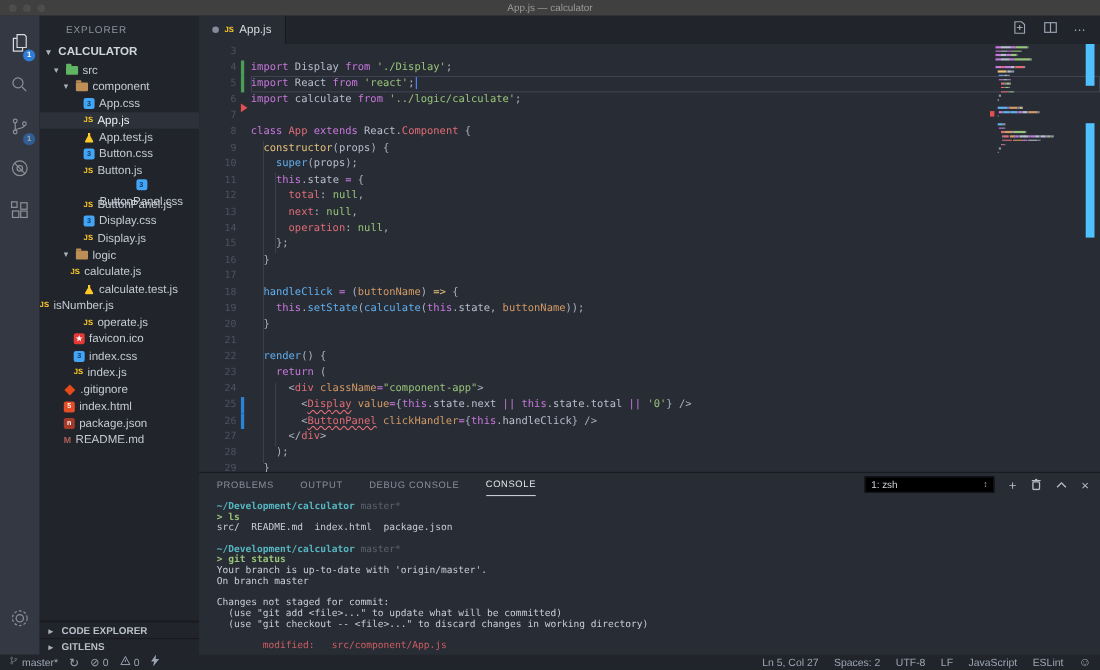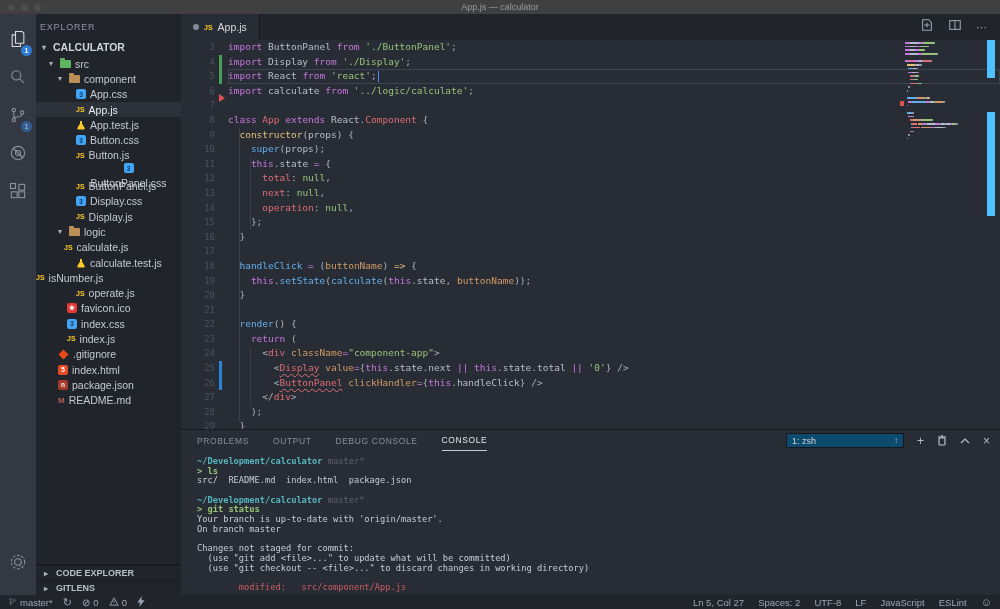--- a/index.html
+++ b/index.html
@@ -20,21 +20,21 @@
   .activitybar { width:36px; background:#333842; display:flex; flex-direction:column; align-items:center; padding-top:8px; }
   .ab-item { position:relative; width:36px; height:38px; display:flex; align-items:center; justify-content:center; opacity:.55; }
   .ab-item.active { opacity:1; }
   .ab-item svg { stroke:#d7dae0; fill:none; stroke-width:1.3; }
   .badge { position:absolute; right:4px; bottom:4px; min-width:11px; height:11px; border-radius:6px;
            background:#2f7cd6; color:#fff; font-size:7px; line-height:11px; text-align:center; font-weight:bold; }
   .ab-bottom { margin-top:auto; margin-bottom:12px; }
 
   
   .sidebar { width:145px; background:#21252b; display:flex; flex-direction:column; color:#c4cad3; overflow:hidden; }
-  .sb-title { font-size:9px; letter-spacing:.8px; color:#8a93a1; padding:8px 0 7px 4px; }
+  .sb-title { font-size:9px; letter-spacing:.8px; color:#8a93a1; padding:8px 0 7px 24px; }
   .sb-root { font-size:10.5px; font-weight:bold; color:#d0d4db; padding:2px 0 3px 6px; display:flex; gap:4px; align-items:center; }
   .tree { flex:1; overflow:hidden; font-size:10.5px; }
   .trow { height:15.3px; display:flex; align-items:center; gap:4px; white-space:nowrap; cursor:default; }
   .trow.sel { background:#2c313a; color:#eceef1; }
   .twisty { color:#aab1bb; font-size:8px; width:7px; }
   .fic { display:inline-flex; align-items:center; justify-content:center; flex:none; }
   .folder { width:11px; height:8px; background:#bd8f56; border-radius:1px; position:relative; }
   .folder::before { content:''; position:absolute; top:-2px; left:0; width:5px; height:2px; background:inherit; border-radius:1px 1px 0 0; }
   .folder.src { background:#5fb562; }
   .sq { width:10px; height:10px; border-radius:2px; font-size:6.5px; font-weight:bold; color:#fff; }
@@ -92,21 +92,21 @@
   .mm-line i { display:inline-block; height:1.6px; }
   .ruler-bar { position:absolute; left:806px; width:8px; background:#4fc1ff; }
   .mm-red { position:absolute; left:719px; top:61px; width:4px; height:5px; background:#e05252; }
 
   
   .panel { flex:1; border-top:1px solid #181a1f; display:flex; flex-direction:column; min-height:0; }
   .panel-tabs { height:21px; display:flex; align-items:center; gap:24px; padding:0 10px 0 16px; flex:none; }
   .ptab { font-size:8.5px; letter-spacing:.6px; color:#888f9c; height:100%; display:flex; align-items:center; }
   .ptab.active { color:#e2e5ea; border-bottom:1px solid #c8ccd3; }
   .panel-right { margin-left:auto; display:flex; align-items:center; gap:13px; }
-  .shellsel { width:118px; height:15px; background:#0c4a6e; border:1px solid #15171c; color:#cfd3da;
+  .shellsel { width:118px; height:15px; background:#000000; border:1px solid #15171c; color:#cfd3da;
               font-size:9px; display:flex; align-items:center; padding:0 5px; }
   .shellsel .arr { margin-left:auto; font-size:8px; color:#9da5b4; }
   .picon { color:#b9bfc9; font-size:12px; line-height:1; display:flex; align-items:center; }
   .picon svg { stroke:#b9bfc9; fill:none; stroke-width:1.2; }
   .terminal { flex:1; padding:6px 0 0 16px; font-family:"DejaVu Sans Mono", monospace; font-size:8.7px; overflow:hidden; }
   .trow-t { height:9.7px; line-height:9.7px; white-space:pre; }
   .tt-cyan { color:#56b6c2; font-weight:bold; }
   .tt-dim { color:#5c6370; }
   .tt-green { color:#98c379; font-weight:bold; }
   .tt-plain { color:#c8ccd4; }
@@ -341,21 +341,20 @@
           </span>
           <span class="dots">⋯</span>
         </div>
       </div>
 
       <div class="code-area">
         <div id="code-lines">
             <div class="code-line">
               <span class="ln">3</span>
               <span class="deco"></span>
-              <span class="lc"><span class="tk-kw">import </span><span class="tk-id">ButtonPanel </span><span class="tk-kw">from </span><span class="tk-str">'./ButtonPanel'</span><span class="tk-punct">;</span></span>
             </div>
             <div class="code-line">
               <span class="ln">4</span>
               <span class="deco">
                 <span class="added"></span>
               </span>
               <span class="lc"><span class="tk-kw">import </span><span class="tk-id">Display </span><span class="tk-kw">from </span><span class="tk-str">'./Display'</span><span class="tk-punct">;</span></span>
             </div>
             <div class="code-line cur">
               <span class="ln">5</span>

